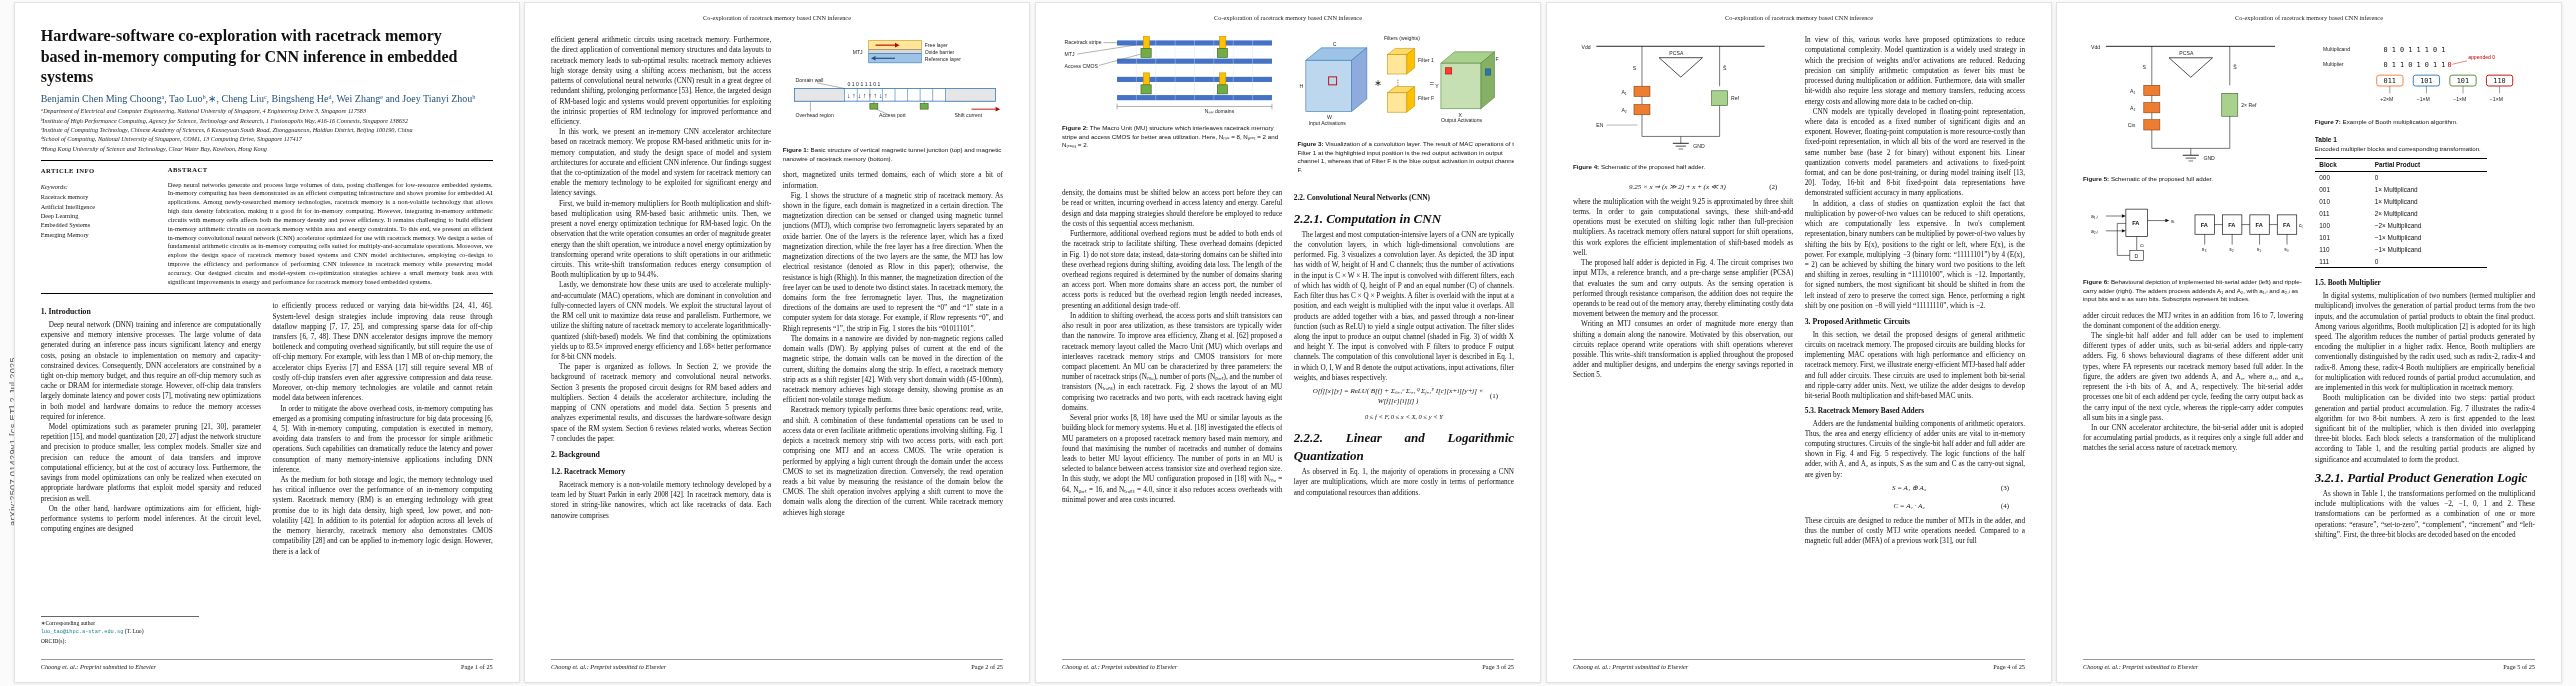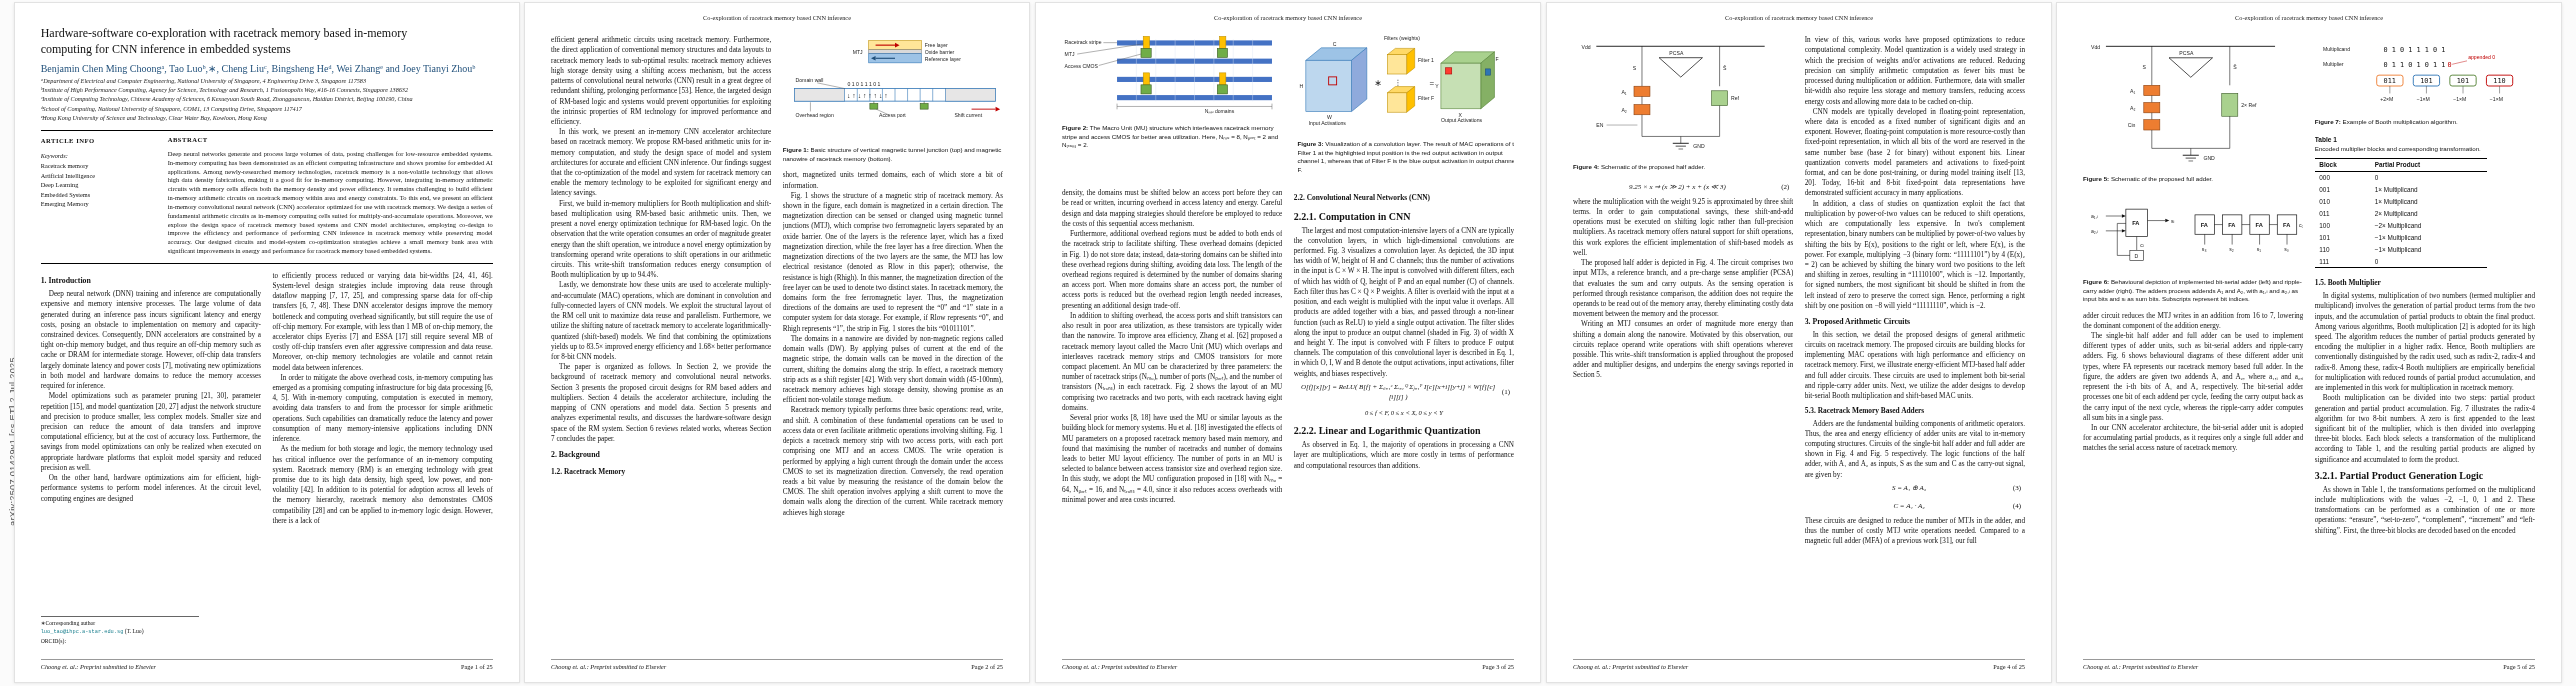--- a/index.html
+++ b/index.html
@@ -16,47 +16,47 @@
   .running-header{position:absolute;top:10.3px;left:0;right:0;text-align:center;
         font-size:6.3px;color:#222;}
   .pfooter{position:absolute;bottom:12.6px;left:26px;right:26px;border-top:0.6px solid #999;
         padding-top:2.9px;display:flex;justify-content:space-between;font-size:6.3px;}
   .pfooter .attrib{font-style:italic;}
 
   .content{position:absolute;left:26px;right:26px;top:23px;bottom:37px;overflow:hidden;
         display:flex;flex-direction:column;}
   .content.below-header{top:25px;}
 
-  h1.title{font-size:12px;line-height:1.28;margin:0 0 5.7px;font-weight:normal;max-width:93%;}
+  h1.title{font-size:16px;line-height:1.28;margin:0 0 5.7px;font-weight:bold;max-width:93%;}
   .authors{font-size:10px;color:#23527c;margin:0 0 2px;}
   .affils{font-size:6.2px;font-style:italic;line-height:1.5;color:#222;}
   .infobox{margin-top:7.4px;border-top:0.7px solid #000;border-bottom:0.7px solid #000;
         display:flex;gap:15px;padding:5.2px 0 6.9px;}
   .info-left{width:112px;flex:0 0 auto;font-size:6.3px;line-height:1.5;}
   .info-right{flex:1;font-size:6.5px;line-height:1.36;text-align:justify;}
   .boxhead{font-size:6.6px;font-weight:bold;letter-spacing:0.5px;margin-bottom:5.2px;}
   .kw-label{font-style:italic;margin-bottom:1.1px;}
 
   .cols{flex:1;display:flex;gap:11.4px;min-height:0;margin-top:6.9px;}
   .col{flex:1 1 0;min-width:0;font-size:7.2px;line-height:1.42;text-align:justify;
        overflow:hidden;display:flex;flex-direction:column;}
   .col p{margin:0;text-indent:8px;}
   .cont > p:first-child{text-indent:0;}
   h2.sec{font-size:7.8px;margin:4.6px 0 2.9px;text-indent:0;}
   h3.subsec{font-size:7.4px;margin:4.6px 0 2.3px;}
-  h4.subsub{font-size:10px;margin:4px 0 1.7px;}
+  h4.subsub{font-size:13px;font-style:italic;margin:4px 0 1.7px;}
 
   .figure{font-family:"Liberation Sans",sans-serif;margin:1.1px 0 6.9px;}
   .figcap{font-size:6.2px;line-height:1.38;margin-top:2.9px;text-align:left;}
   .figcap b{font-weight:bold;}
   .flab{font-family:"Liberation Sans",sans-serif;font-size:9px;fill:#222;}
   .flab-b{font-family:"Liberation Sans",sans-serif;font-size:10px;font-weight:bold;fill:#111;}
   .fmono{font-family:"DejaVu Sans Mono",monospace;font-size:12px;fill:#111;}
 
-  .eq{display:flex;align-items:center;margin:4px 4px;font-style:italic;font-size:7px;}
+  .eq{display:flex;align-items:center;margin:4px 16px;font-style:italic;font-size:7px;}
   .eq .ebody{flex:1;text-align:center;}
   .eq .enum{font-style:normal;padding-left:3.4px;}
   .constraints{text-align:center;font-style:italic;font-size:6.5px;margin:1.1px 0 3.4px;}
 
   .tbl-label{font-family:"Liberation Sans",sans-serif;font-weight:bold;font-size:6.6px;margin:1.1px 0 1.1px;}
   .tbl-cap{font-family:"Liberation Sans",sans-serif;font-size:6.2px;margin:0 0 3.4px;}
   table.booth{width:78%;border-collapse:collapse;font-family:"Liberation Sans",sans-serif;
        font-size:6.4px;margin-bottom:5.7px;}
   table.booth th{border-top:0.7px solid #000;border-bottom:0.5px solid #000;text-align:left;
        padding:1.7px 4.6px;font-weight:bold;}
@@ -143,20 +143,23 @@
         <div class="col">
           <div class="cont">
               <p>efficient general arithmetic circuits using racetrack memory. Furthermore, the direct application of conventional memory structures and data layouts to racetrack memory leads to sub-optimal results: racetrack memory achieves high storage density using a shifting access mechanism, but the access patterns of convolutional neural networks (CNN) result in a great degree of redundant shifting, prolonging performance [53]. Hence, the targeted design of RM-based logic and systems would prevent opportunities for exploiting the intrinsic properties of RM technology for improved performance and efficiency.</p>
               <p>In this work, we present an in-memory CNN accelerator architecture based on racetrack memory. We propose RM-based arithmetic units for in-memory computation, and study the design space of model and system architectures for accurate and efficient CNN inference. Our findings suggest that the co-optimization of the model and system for racetrack memory can enable the memory technology to be exploited for significant energy and latency savings.</p>
               <p>First, we build in-memory multipliers for Booth multiplication and shift-based multiplication using RM-based basic arithmetic units. Then, we present a novel energy optimization technique for RM-based logic. On the observation that the write operation consumes an order of magnitude greater energy than the shift operation, we introduce a novel energy optimization by transforming operand write operations to shift operations in our arithmetic circuits. This write-shift transformation reduces energy consumption of Booth multiplication by up to 94.4%.</p>
               <p>Lastly, we demonstrate how these units are used to accelerate multiply-and-accumulate (MAC) operations, which are dominant in convolution and fully-connected layers of CNN models. We exploit the structural layout of the RM cell unit to maximize data reuse and parallelism. Furthermore, we utilize the shifting nature of racetrack memory to accelerate logarithmically-quantized (shift-based) models. We find that combining the optimizations yields up to 83.5× improved energy efficiency and 1.68× better performance for 8-bit CNN models.</p>
               <p>The paper is organized as follows. In Section 2, we provide the background of racetrack memory and convolutional neural networks. Section 3 presents the proposed circuit designs for RM based adders and multipliers. Section 4 details the accelerator architecture, including the mapping of CNN operations and model data. Section 5 presents and analyzes experimental results, and discusses the hardware-software design space of the RM system. Section 6 reviews related works, whereas Section 7 concludes the paper.</p>
             </div>
           <h2 class="sec">2. Background</h2>
           <h3 class="subsec">1.2. Racetrack Memory</h3>
+          <div>
+              <p>Racetrack memory is a non-volatile memory technology developed by a team led by Stuart Parkin in early 2008 [42]. In racetrack memory, data is stored in string-like nanowires, which act like racetracks of data. Each nanowire comprises</p>
+            </div>
         </div>
         <div class="col">
           <div class="figure">
             <svg width="224" height="104" viewBox="0 0 392 182" style="font-size:12.6px">
 
               <g>
                 <rect x="150" y="8" width="92" height="16" fill="#ffe699" stroke="#bf8f00"></rect>
                 <rect x="150" y="24" width="92" height="7" fill="#d9d9d9" stroke="#7f7f7f"></rect>
                 <rect x="150" y="31" width="92" height="16" fill="#9dc3e6" stroke="#2e74b5"></rect>
                 <line x1="162" y1="16" x2="196" y2="16" stroke="#c00000" stroke-width="2"></line>

